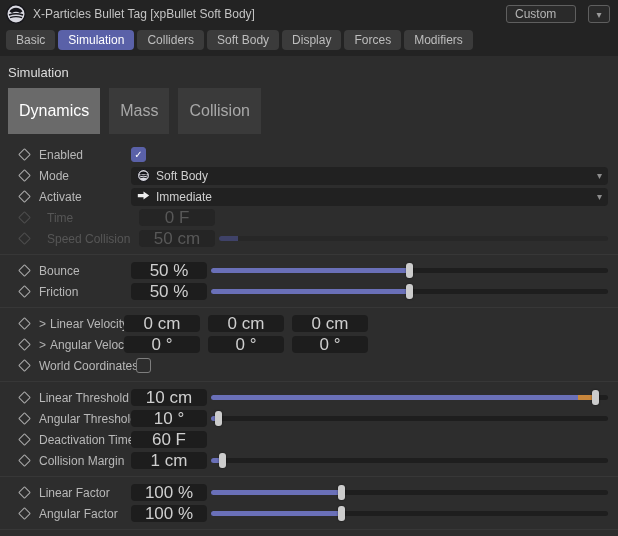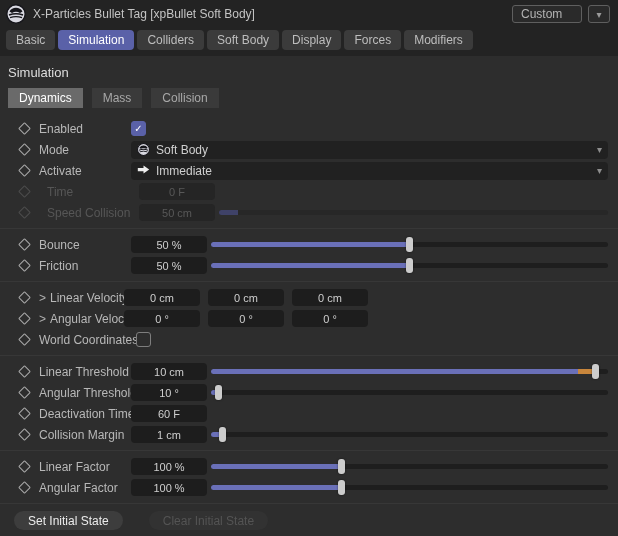--- a/index.html
+++ b/index.html
@@ -12,21 +12,21 @@
   }
   .window{width:618px;height:536px;display:flex;flex-direction:column;}
 
   
   .titlebar{
     background:#232323;height:28px;display:flex;align-items:center;
     padding:0 6px;flex:none;
   }
   .applogo{width:20px;height:20px;flex:none;margin-right:7px;}
   .title{color:#c4c4c4;flex:1;white-space:nowrap;overflow:hidden;}
-  .preset{display:flex;align-items:flex-end;gap:6px;margin-right:2px;}
+  .preset{display:flex;align-items:flex-end;gap:12px;margin-right:2px;}
   .preset-btn{
     background:#2a2a2a;border:1px solid #5f5f5f;border-radius:3px;
     color:#b4b4b4;height:18px;line-height:16px;padding:0 8px;min-width:70px;
     font-size:12px;text-align:left;font-family:inherit;
   }
   .preset-arrow{
     background:#2a2a2a;border:1px solid #5f5f5f;border-radius:3px;
     color:#9a9a9a;height:18px;width:22px;line-height:15px;text-align:center;
     font-size:10px;padding:0;font-family:inherit;
   }
@@ -40,41 +40,41 @@
     padding:3px 10px;font-size:12px;font-family:inherit;line-height:14px;
   }
   .tab.active{background:#5a61a8;color:#ffffff;}
 
   
   .panelbody{flex:1;padding:0 0 0 0;background:#2d2d2d;}
   .section-title{color:#dedede;font-size:13px;margin:9px 0 0 8px;}
   .subtabrow{display:flex;gap:9px;margin:8px 0 0 8px;}
   .subtab{
     background:#3a3a3a;color:#a8a8a8;border:none;border-radius:0;
-    padding:3px 11px;font-size:12px;font-family:inherit;line-height:14px;
+    padding:16px 11px;font-size:16px;font-family:inherit;line-height:14px;
   }
   .subtab.active{background:#6a6a6a;color:#ffffff;}
 
   .group{padding:5px 4px 5px 0;margin:0 0 0 0;}
   .group.sep{border-top:1px solid #373737;}
 
   .row{height:21px;display:flex;align-items:center;padding-left:20px;padding-right:6px;}
   .dmd{
     width:7px;height:7px;flex:none;border:1px solid #a8a8a8;
     transform:rotate(45deg);margin-right:10px;border-radius:1px;
   }
   .row.disabled .dmd{border-color:#4c4c4c;}
   .lbl{width:92px;flex:none;color:#b8b8b8;white-space:nowrap;overflow:hidden;}
   .row.disabled .lbl{color:#565656;margin-left:8px;}
   .exp{color:#b0b0b0;margin-right:4px;font-size:12px;cursor:pointer;}
   .lbl.short{width:74px;}
 
   .val{
     width:76px;flex:none;height:17px;background:#1d1d1d;border:none;border-radius:4px;
-    color:#cfcfcf;text-align:center;font-size:11px;font-family:inherit;padding:0;
+    color:#cfcfcf;text-align:center;font-size:17px;font-family:inherit;padding:0;
   }
   .val.disabled{background:#252525;color:#585858;}
   .val.multi{margin-right:8px;}
 
   .checkbox{
     width:13px;height:13px;border-radius:3px;border:1px solid #7e7e7e;
     background:transparent;display:flex;align-items:center;justify-content:center;
   }
   .checkbox.checked{background:#5a61a8;border-color:#5a61a8;color:#fff;font-size:10px;line-height:10px;}
 

